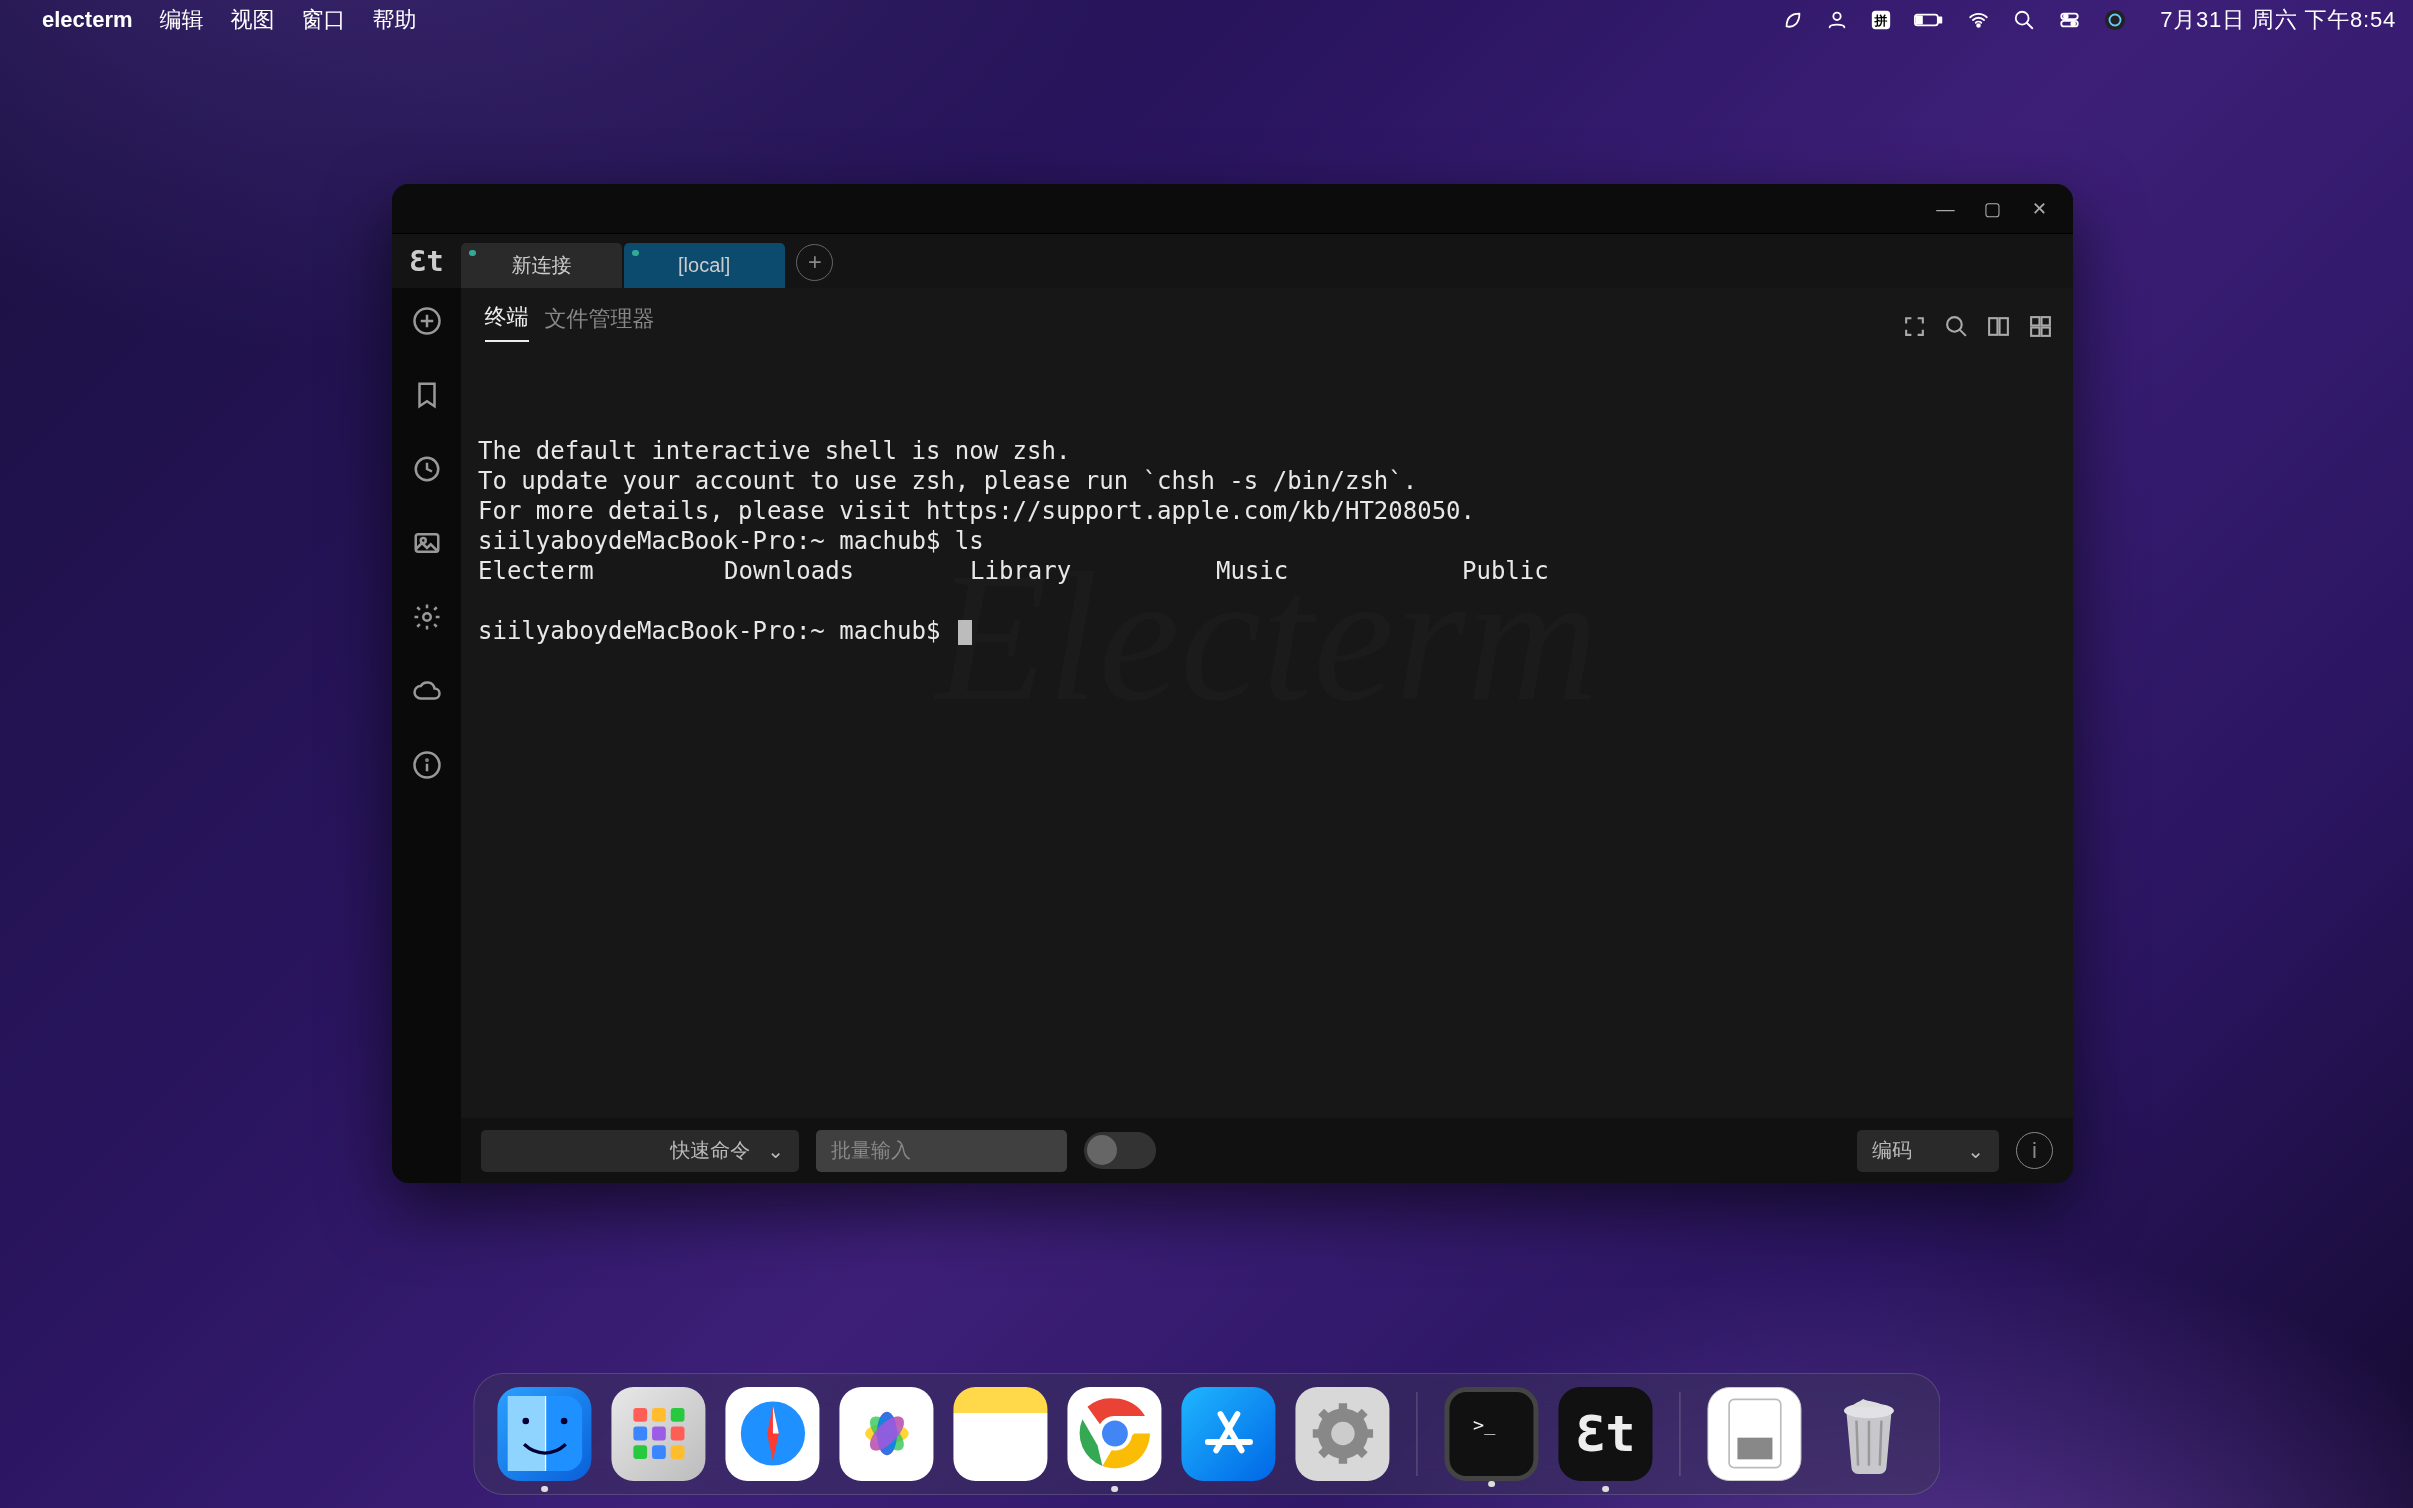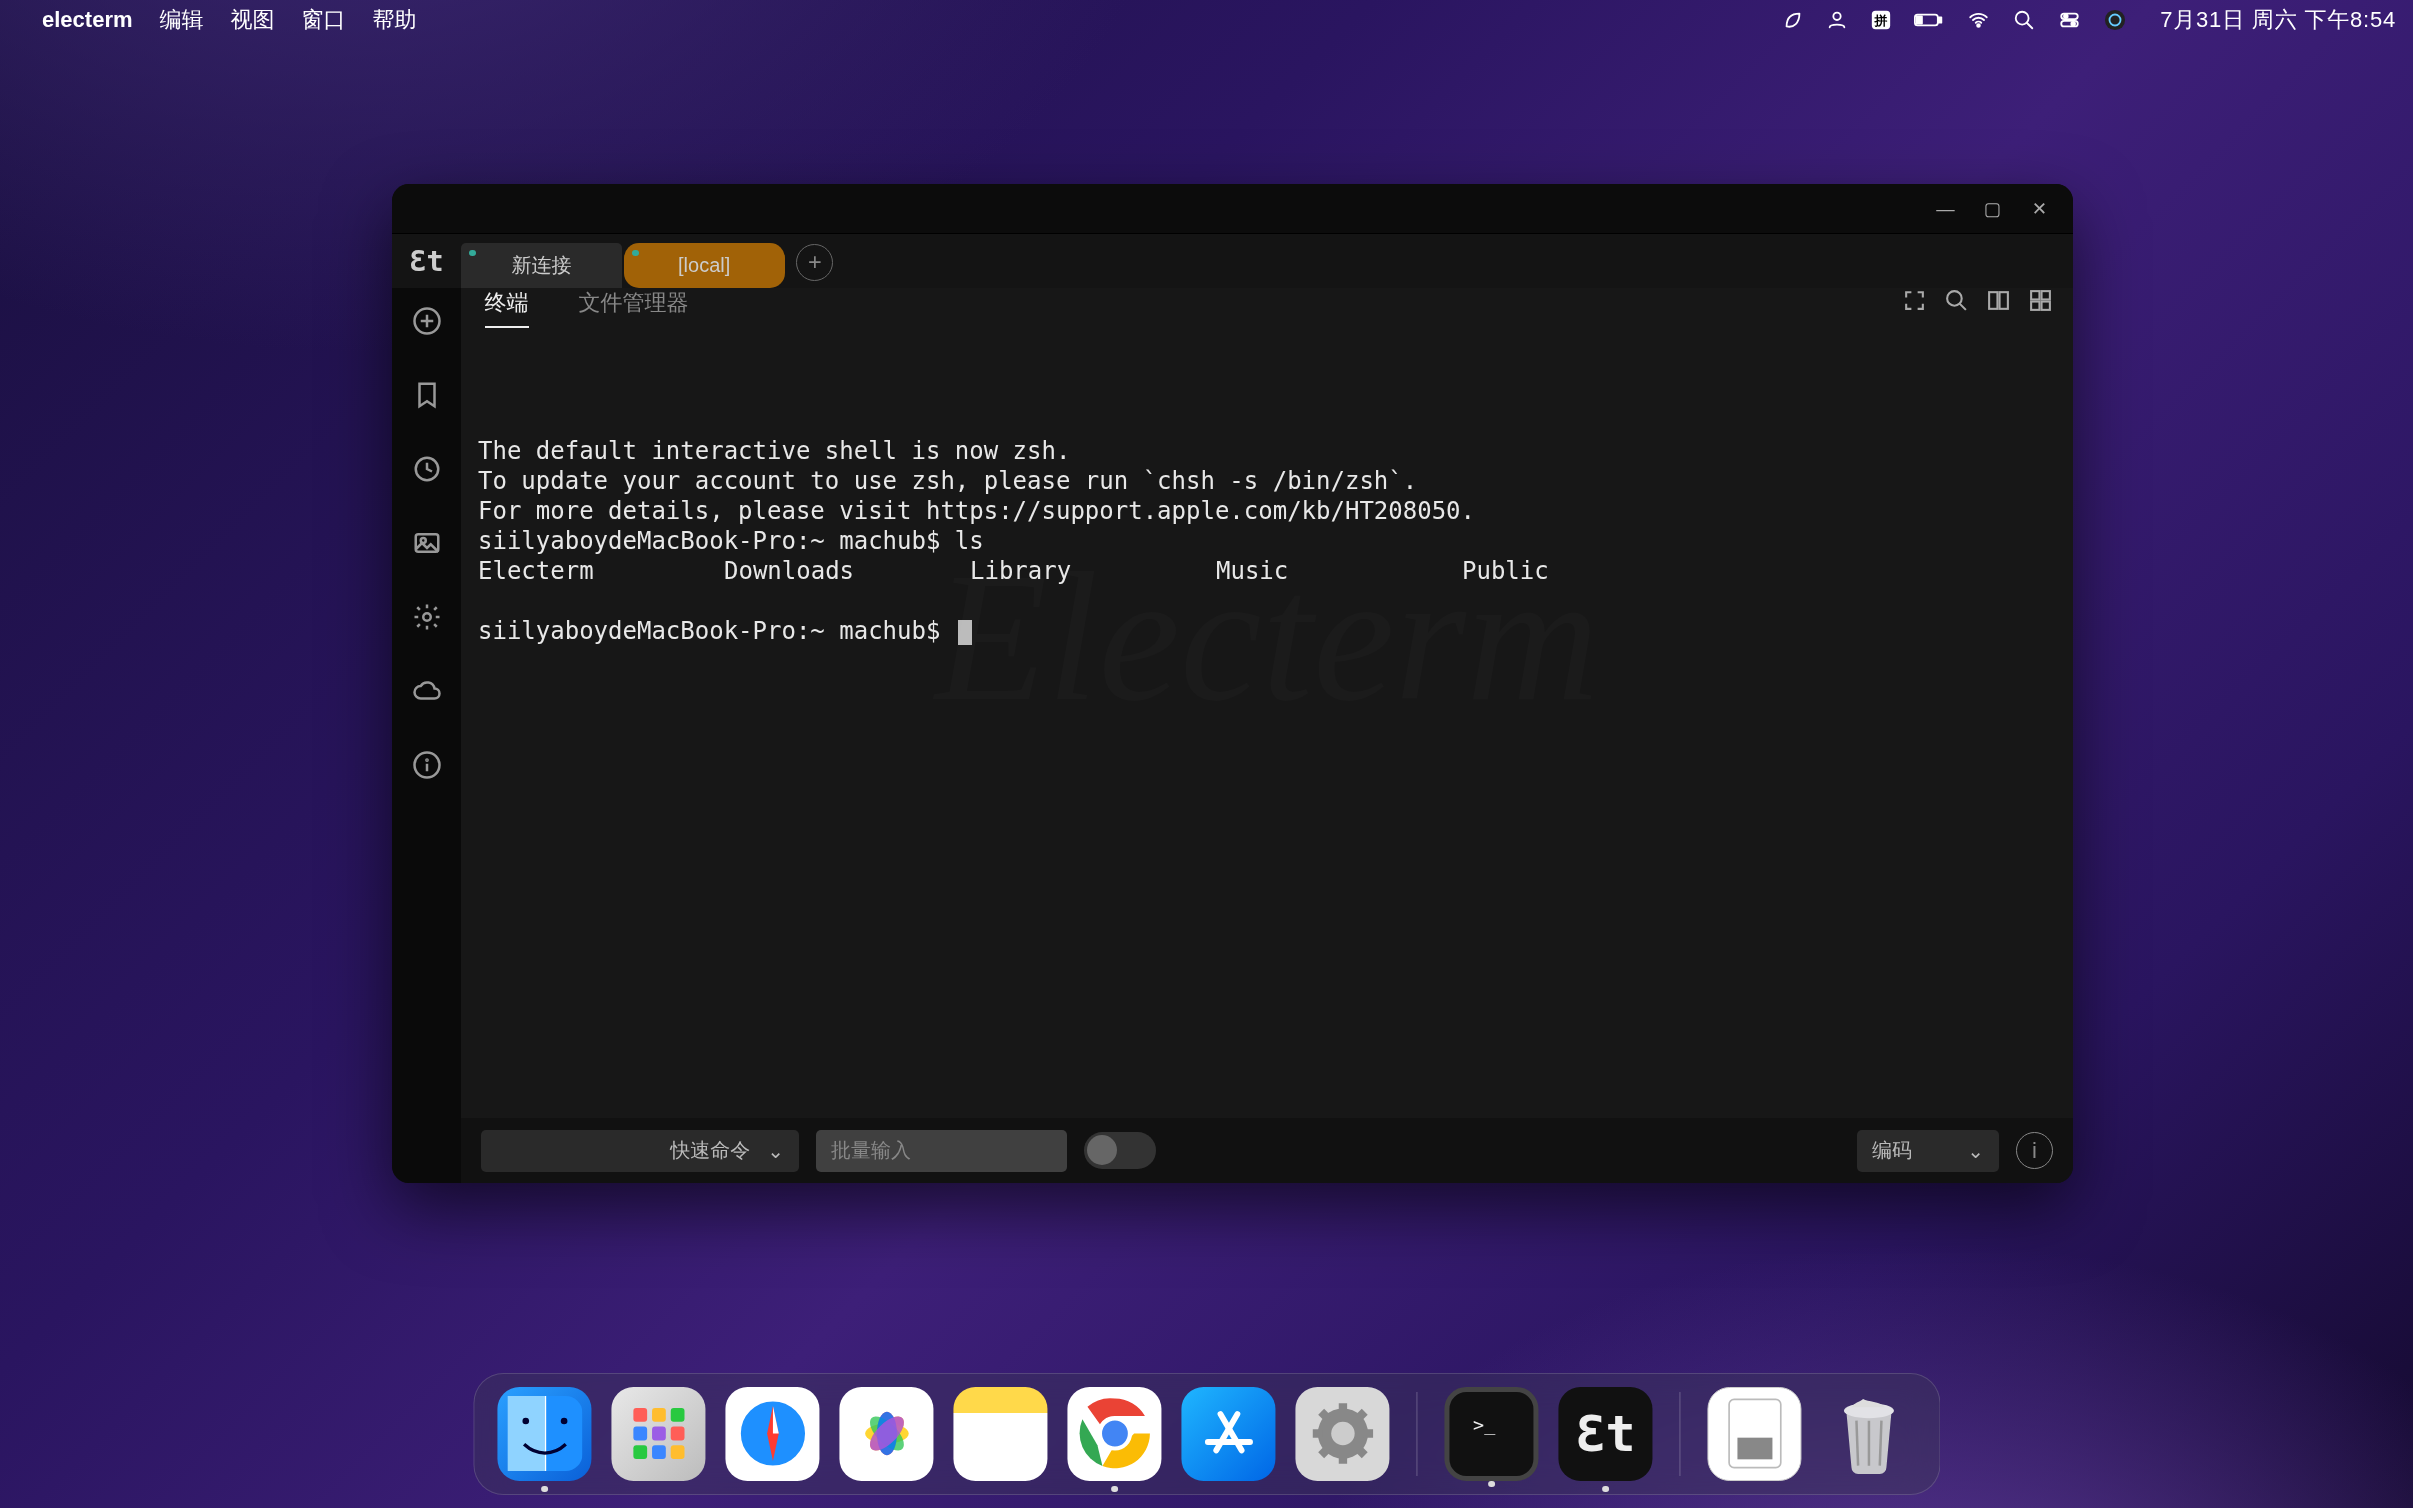--- a/index.html
+++ b/index.html
@@ -26,31 +26,31 @@
   background:#141414; border-radius:17px; box-shadow:0 25px 67px rgba(0,0,0,.6);
   overflow:hidden; color:#ccc;
 }
 #titlebar { height:50px; background:#0c0c0c; display:flex; align-items:center; justify-content:flex-end; padding-right:10px; border-bottom:0.8px solid #000; }
 #titlebar .win-btn { width:47px; height:50px; display:flex; align-items:center; justify-content:center; color:#aaa; font-size:18.4px; cursor:pointer; }
 
 #upper { display:flex; height:54px; }
 #logo { width:69px; display:flex; align-items:center; justify-content:center; color:#ccc; font-size:28.5px; font-weight:700; font-family:monospace; }
 #tabs { flex:1; display:flex; align-items:flex-end; padding-top:3.4px; gap:1.7px; }
 .tab { position:relative; width:161px; height:45px; background:#2a2a2a; color:#ccc; display:flex; align-items:center; justify-content:center; font-size:20px; border-radius:5px 5px 0 0; cursor:pointer; }
-.tab.active { background:#a16207;border-radius:15px; }
+.tab.active { background:#0c4a6e; }
 .tab .dot { position:absolute; left:8.4px; top:6.7px; width:6.7px; height:6.7px; border-radius:50%; background:#3a9; }
 #add-tab { width:37px; height:37px; margin-left:10px; border:1.7px solid #666; border-radius:50%; display:flex; align-items:center; justify-content:center; color:#888; font-size:23.5px; cursor:pointer; align-self:center; }
 
 #body { display:flex; height:calc(100% - 50px - 54px); }
 #sidebar { width:69px; background:#0a0a0a; display:flex; flex-direction:column; align-items:center; padding-top:15px; gap:39px; }
 #sidebar .sb-icon { width:35px; height:35px; display:flex; align-items:center; justify-content:center; color:#999; cursor:pointer; }
 #sidebar .sb-icon svg { width:30px; height:30px; stroke:#999; fill:none; stroke-width:2; }
 
 #main { flex:1; display:flex; flex-direction:column; background:#171717; }
-#subtabs { height:54px; display:flex; align-items:flex-start; padding:0 23.5px; gap:50px; position:relative; }
+#subtabs { height:54px; display:flex; align-items:flex-end; padding:0 23.5px; gap:16px; position:relative; }
 .subtab { font-size:22px; color:#888; cursor:pointer; padding-bottom:8.4px; }
 .subtab.active { color:#eee; border-bottom:2.5px solid #eee; }
 #subtabs .right-icons { position:absolute; right:20px; display:flex; gap:17px; }
 #subtabs .right-icons .ri { color:#aaa; cursor:pointer; }
 #subtabs .right-icons svg { width:25px; height:25px; stroke:#aaa; fill:none; stroke-width:2; }
 
 #terminal {
   flex:1; padding:34px 17px 17px 17px;
   font-family:"Menlo","Monaco",monospace; font-size:24px; line-height:30px;
   color:#e8e8e8; white-space:pre; overflow:hidden; position:relative;

